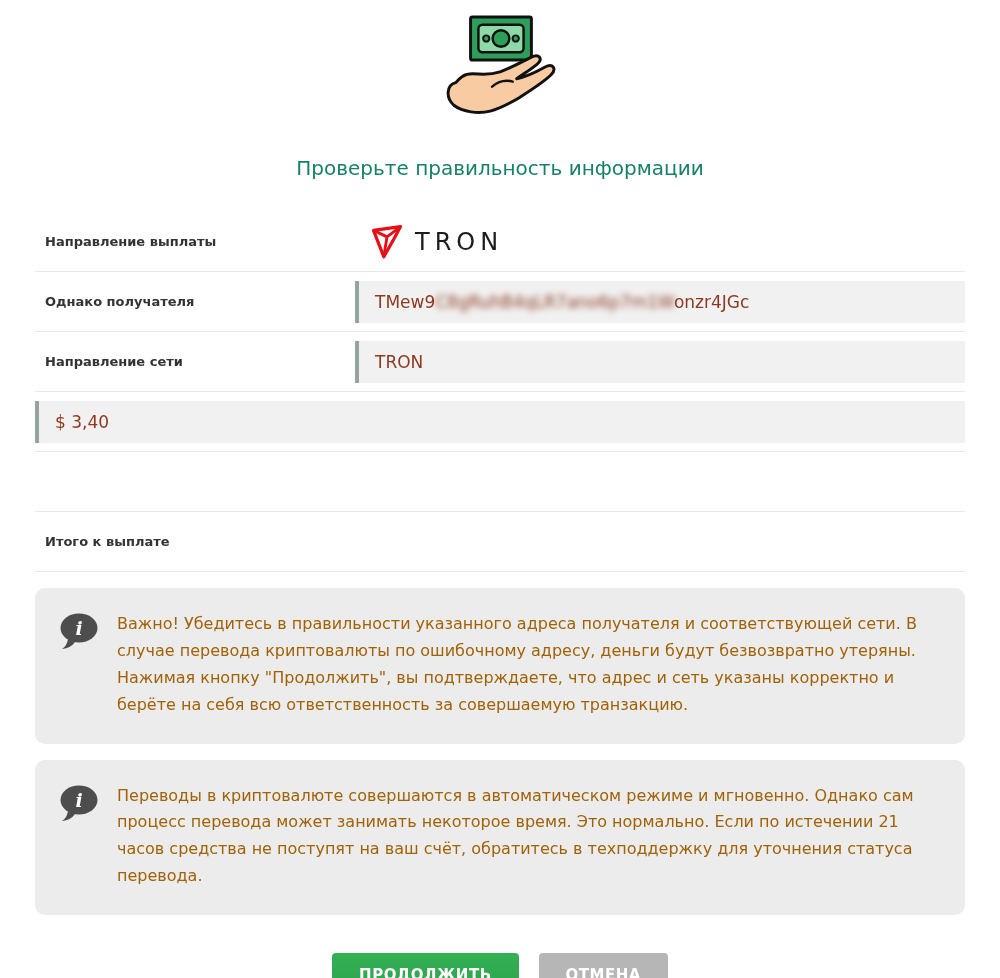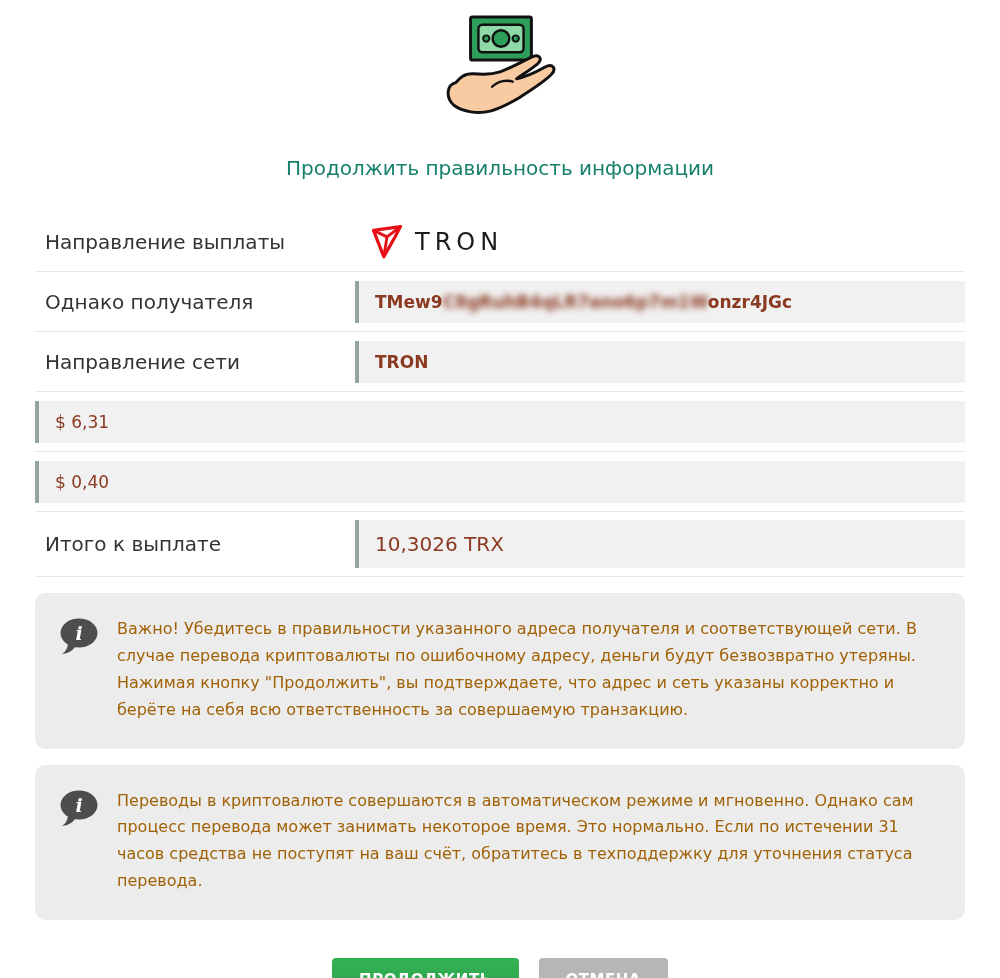--- a/index.html
+++ b/index.html
@@ -22,33 +22,34 @@
     display: flex;
     align-items: center;
     min-height: 60px;
     border-bottom: 1px solid #e9e9e9;
     padding: 8px 0;
   }
   .row-label {
     width: 320px;
     flex: 0 0 320px;
     padding-left: 10px;
-    font-size: 20px;
+    font-size: 13px;
     color: #333333;
+    font-weight: bold;
   }
   .row-value-plain { flex: 1; display: flex; align-items: center; gap: 10px; padding-left: 14px; }
   .row-value-cell {
     flex: 1;
     background: #f1f1f1;
     border-left: 4px solid #95a49f;
     padding: 11px 16px;
     font-size: 17px;
     color: #8b3a21;
   }
-  .bold-value { font-weight: bold; }
+  .bold-value { font-weight: normal; }
   .total-value { font-size: 20px; padding-top: 12px; padding-bottom: 12px; }
   .blurred { filter: blur(3px); }
   .tron-word {
     font-size: 24px;
     letter-spacing: 5px;
     color: #1c1c1c;
     font-weight: 500;
   }
   .notice {
     margin: 16px 35px 0 35px;
@@ -106,21 +107,21 @@
              C97 61 87 66 77 68
              C84 63 92 58 98 53
              C104 48 100 42 92 46
              C82 51 71 57 60 61
              C48 65 40 63 32 63
              C23 63 19 67 15 72 Z" fill="#f9cba2" stroke="#111" stroke-width="3" stroke-linejoin="round"></path>
     <path d="M52 76 C58 71 66 69 73 71" fill="none" stroke="#111" stroke-width="2.5" stroke-linecap="round"></path>
   </svg>
 </div>
 
-<div class="page-title">Продолжить правильность информации</div>
+<div class="page-title">Проверьте правильность информации</div>
 
 <div class="info-table">
 
   <div class="row">
     <div class="row-label">Направление выплаты</div>
     <div class="row-value-plain">
       <svg width="36" height="36" viewBox="0 0 56 56">
         <path d="M7 10 L49 4 L40 21 L23 51 Z" fill="none" stroke="#e60f17" stroke-width="5" stroke-linejoin="round"></path>
         <path d="M7 10 L28 20 M49 4 L28 20 M23 51 L28 20" fill="none" stroke="#e60f17" stroke-width="4.5" stroke-linejoin="round"></path>
       </svg>
@@ -132,30 +133,28 @@
     <div class="row-label">Однако получателя</div>
     <div class="row-value-cell bold-value"><span>TMew9</span><span class="blurred">C8gRuhB4qLR7ano6p7m1W</span><span>onzr4JGc</span></div>
   </div>
 
   <div class="row">
     <div class="row-label">Направление сети</div>
     <div class="row-value-cell bold-value">TRON</div>
   </div>
 
   <div class="row">
-    <div class="row-value-cell">$ 6,31</div>
+    <div class="row-value-cell">$ 3,40</div>
   </div>
 
   <div class="row">
-    <div class="row-value-cell">$ 0,40</div>
   </div>
 
   <div class="row">
     <div class="row-label">Итого к выплате</div>
-    <div class="row-value-cell total-value">10,3026 TRX</div>
   </div>
 
 </div>
 
 <div class="notice">
   <div class="notice-icon">
     <svg width="40" height="38" viewBox="0 0 40 38">
       <ellipse cx="20" cy="15" rx="18.5" ry="14.5" fill="#4d4d4d"></ellipse>
       <path d="M9 26 Q8 33 3 36 Q12 35 16 29 Z" fill="#4d4d4d"></path>
       <text x="20" y="21.5" font-size="19" font-style="italic" font-weight="bold" fill="#ffffff" text-anchor="middle" font-family="DejaVu Serif, serif">i</text>
@@ -165,19 +164,19 @@
 </div>
 
 <div class="notice">
   <div class="notice-icon">
     <svg width="40" height="38" viewBox="0 0 40 38">
       <ellipse cx="20" cy="15" rx="18.5" ry="14.5" fill="#4d4d4d"></ellipse>
       <path d="M9 26 Q8 33 3 36 Q12 35 16 29 Z" fill="#4d4d4d"></path>
       <text x="20" y="21.5" font-size="19" font-style="italic" font-weight="bold" fill="#ffffff" text-anchor="middle" font-family="DejaVu Serif, serif">i</text>
     </svg>
   </div>
-  <div class="notice-text">Переводы в криптовалюте совершаются в автоматическом режиме и мгновенно. Однако сам процесс перевода может занимать некоторое время. Это нормально. Если по истечении 31 часов средства не поступят на ваш счёт, обратитесь в техподдержку для уточнения статуса перевода.</div>
+  <div class="notice-text">Переводы в криптовалюте совершаются в автоматическом режиме и мгновенно. Однако сам процесс перевода может занимать некоторое время. Это нормально. Если по истечении 21 часов средства не поступят на ваш счёт, обратитесь в техподдержку для уточнения статуса перевода.</div>
 </div>
 
 <div class="actions">
   <button class="btn btn-continue">ПРОДОЛЖИТЬ</button>
   <button class="btn btn-cancel">ОТМЕНА</button>
 </div>
 
 </body></html>

